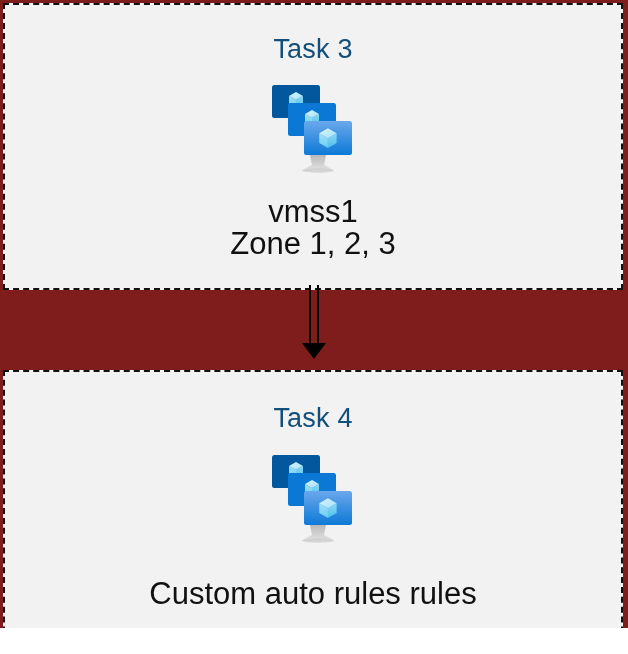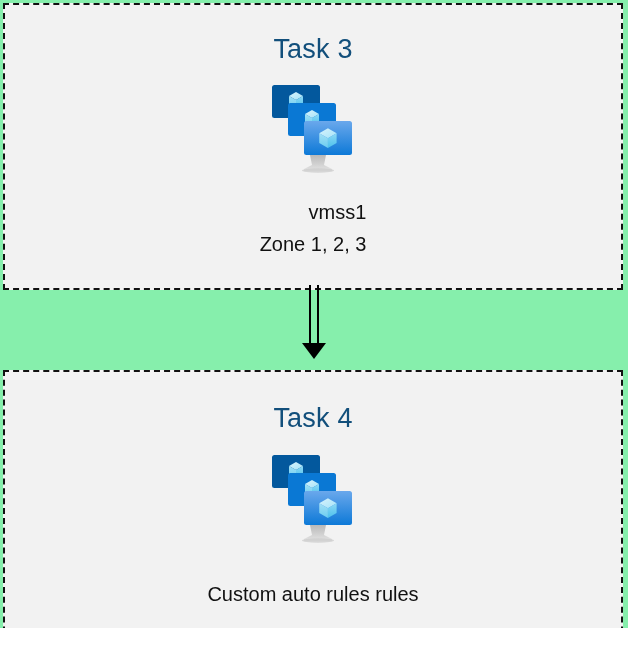--- a/index.html
+++ b/index.html
@@ -11,21 +11,21 @@
     width: 628px;
     height: 654px;
     font-family: "Liberation Sans", sans-serif;
     -webkit-font-smoothing: antialiased;
   }
   .canvas {
     position: relative;
     width: 628px;
     height: 628px;
     overflow: hidden;
-    background: #86efac;
+    background: #7f1d1d;
   }
 
   
   .task-box {
     position: absolute;
     box-sizing: border-box;
     background: #f2f2f2;
     border: 2px dashed #111111;
     display: flex;
     flex-direction: column;
@@ -50,24 +50,24 @@
     line-height: 1;
     font-weight: 400;
     letter-spacing: 0.2px;
     white-space: nowrap;
   }
   #box-task3 .task-title { margin-top: 31px; }
   #box-task4 .task-title { margin-top: 33px; }
 
   .task-caption {
     color: #111111;
-    font-size: 20px;
+    font-size: 31px;
     line-height: 32px;
     font-weight: 400;
-    text-align: right;
+    text-align: center;
     white-space: pre-line;
   }
   #box-task3 .task-caption { margin-top: 21px; }
   #box-task4 .task-caption { margin-top: 33px; }
 
   
   .vmss-icon {
     display: block;
   }
   #box-task3 .vmss-icon { margin-top: 16px; }

